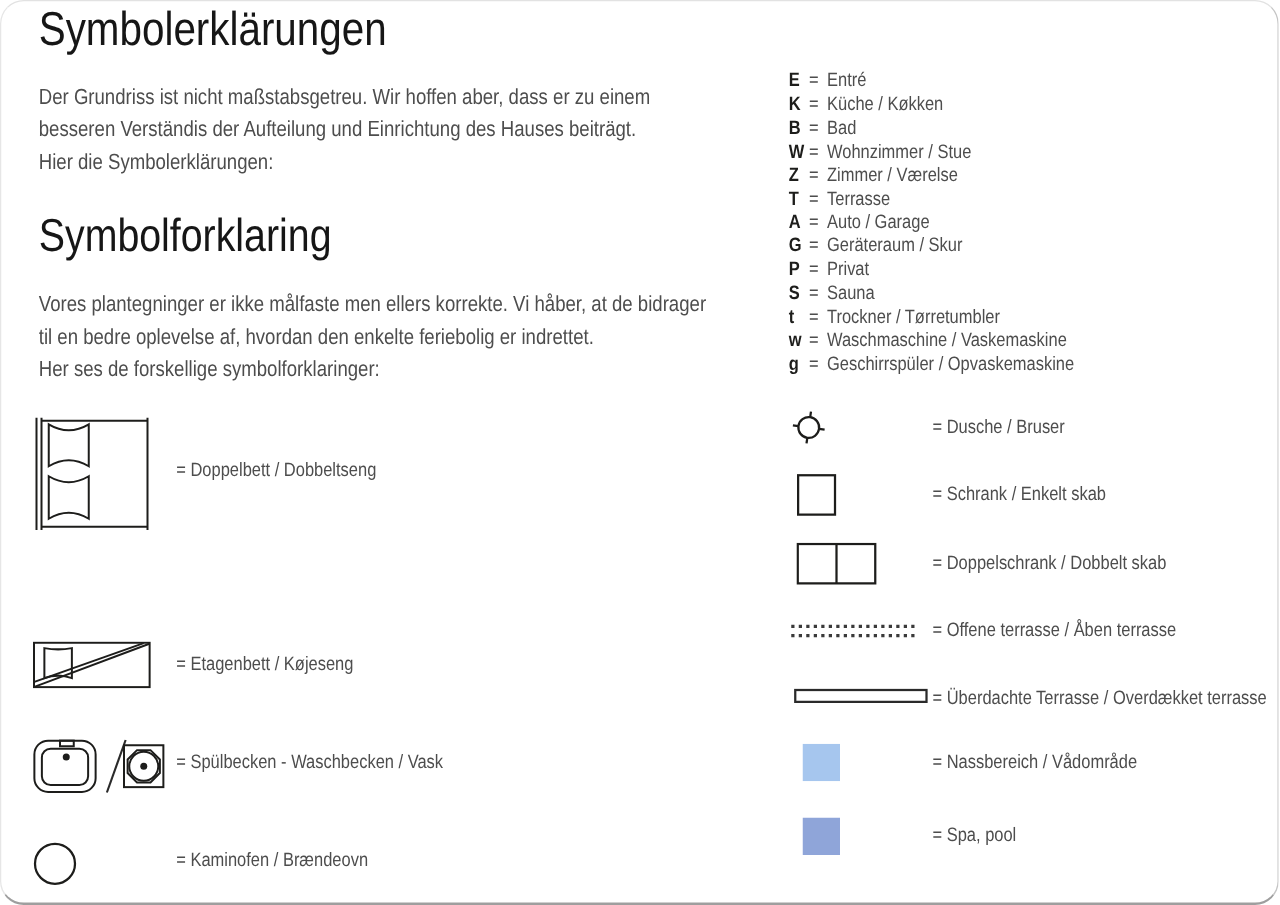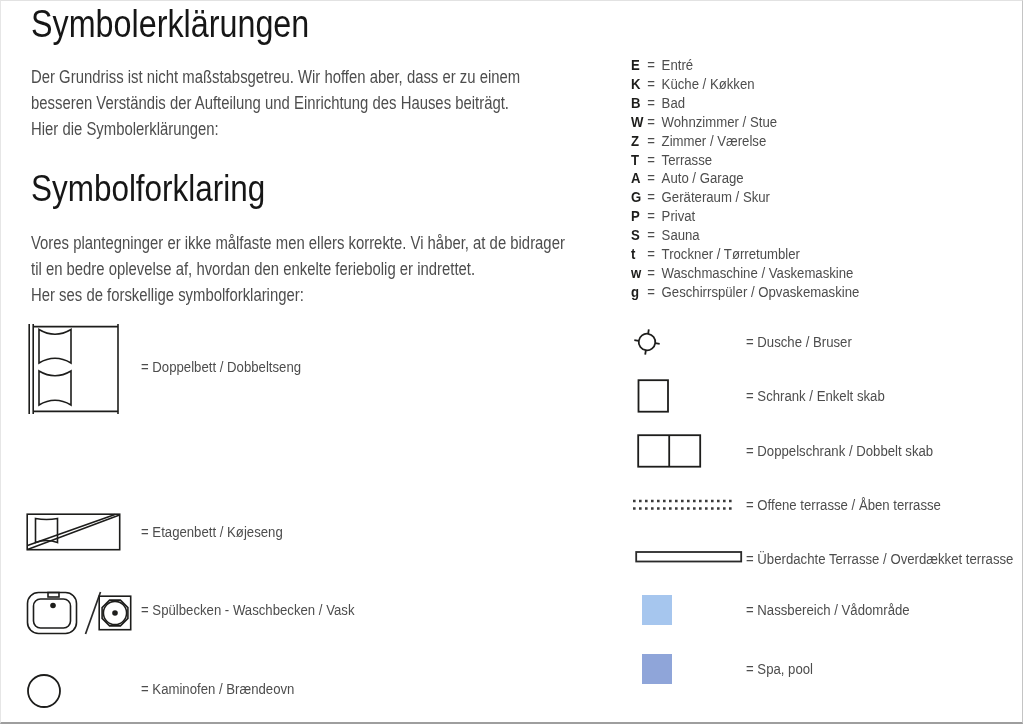--- a/index.html
+++ b/index.html
@@ -1,20 +1,20 @@
 <!DOCTYPE html>
 <html><head>
 <meta charset="utf-8">
 <style>
   html,body{margin:0;padding:0;background:#fff;}
   .page{
     position:relative;width:1021px;height:721px;background:#ffffff;
     font-family:"Liberation Sans", sans-serif;overflow:hidden;
     border-top:1px solid #e2e2e2;border-left:1px solid #e6e6e6;
-    border-right:1px solid #c4c4c4;border-bottom:2px solid #9e9e9e;
+    border-right:1px solid #c4c4c4;border-bottom:2px solid #9e9e9e;border-radius:19px;
   }
   .condensed{transform:scaleX(0.85);transform-origin:0 0;}
   h1,h2{margin:0;font-weight:normal;color:#161616;white-space:nowrap;}
   h1{font-size:38px;}
   h2{font-size:37px;}
   .abs{position:absolute;}
   .para{font-size:17.5px;line-height:26px;color:#4d4d4d;}
   .para div{white-space:nowrap;}
   .sym-label{position:absolute;font-size:15.5px;color:#4d4d4d;white-space:nowrap;
     transform:scaleX(0.85);transform-origin:0 0;}
@@ -41,21 +41,21 @@
   </div>
 
   <h2 class="abs condensed" style="left:30px;top:167px;">Symbolforklaring</h2>
 
   <div class="abs para condensed" style="left:30px;top:229px;">
     <div>Vores plantegninger er ikke målfaste men ellers korrekte. Vi håber, at de bidrager</div>
     <div>til en bedre oplevelse af, hvordan den enkelte feriebolig er indrettet.</div>
     <div>Her ses de forskellige symbolforklaringer:</div>
   </div>
 
-  <div class="lrow" style="top:321px;height:92px;text-decoration:underline;">
+  <div class="lrow" style="top:331px;height:92px;text-decoration:underline;">
     <svg class="abs" style="left:26px;top:2px;" width="95" height="90" viewBox="0 0 95 90" fill="none" stroke="#1d1d1b" stroke-width="1.6">
       <line x1="2.2" y1="0" x2="2.2" y2="90"></line>
       <line x1="6.2" y1="0" x2="6.2" y2="90"></line>
       <line x1="6.2" y1="2.6" x2="91" y2="2.6"></line>
       <line x1="6.2" y1="87.4" x2="91" y2="87.4"></line>
       <line x1="91" y1="0" x2="91" y2="90"></line>
       <path d="M12,5.5 Q 28,15 44,5.5 L44,39 Q 28,29.5 12,39 Z"></path>
       <path d="M12,47 Q 28,56.5 44,47 L44,81 Q 28,71.5 12,81 Z"></path>
     </svg>
     <div class="sym-label" style="left:140px;top:36px;">= Doppelbett / Dobbeltseng</div>

